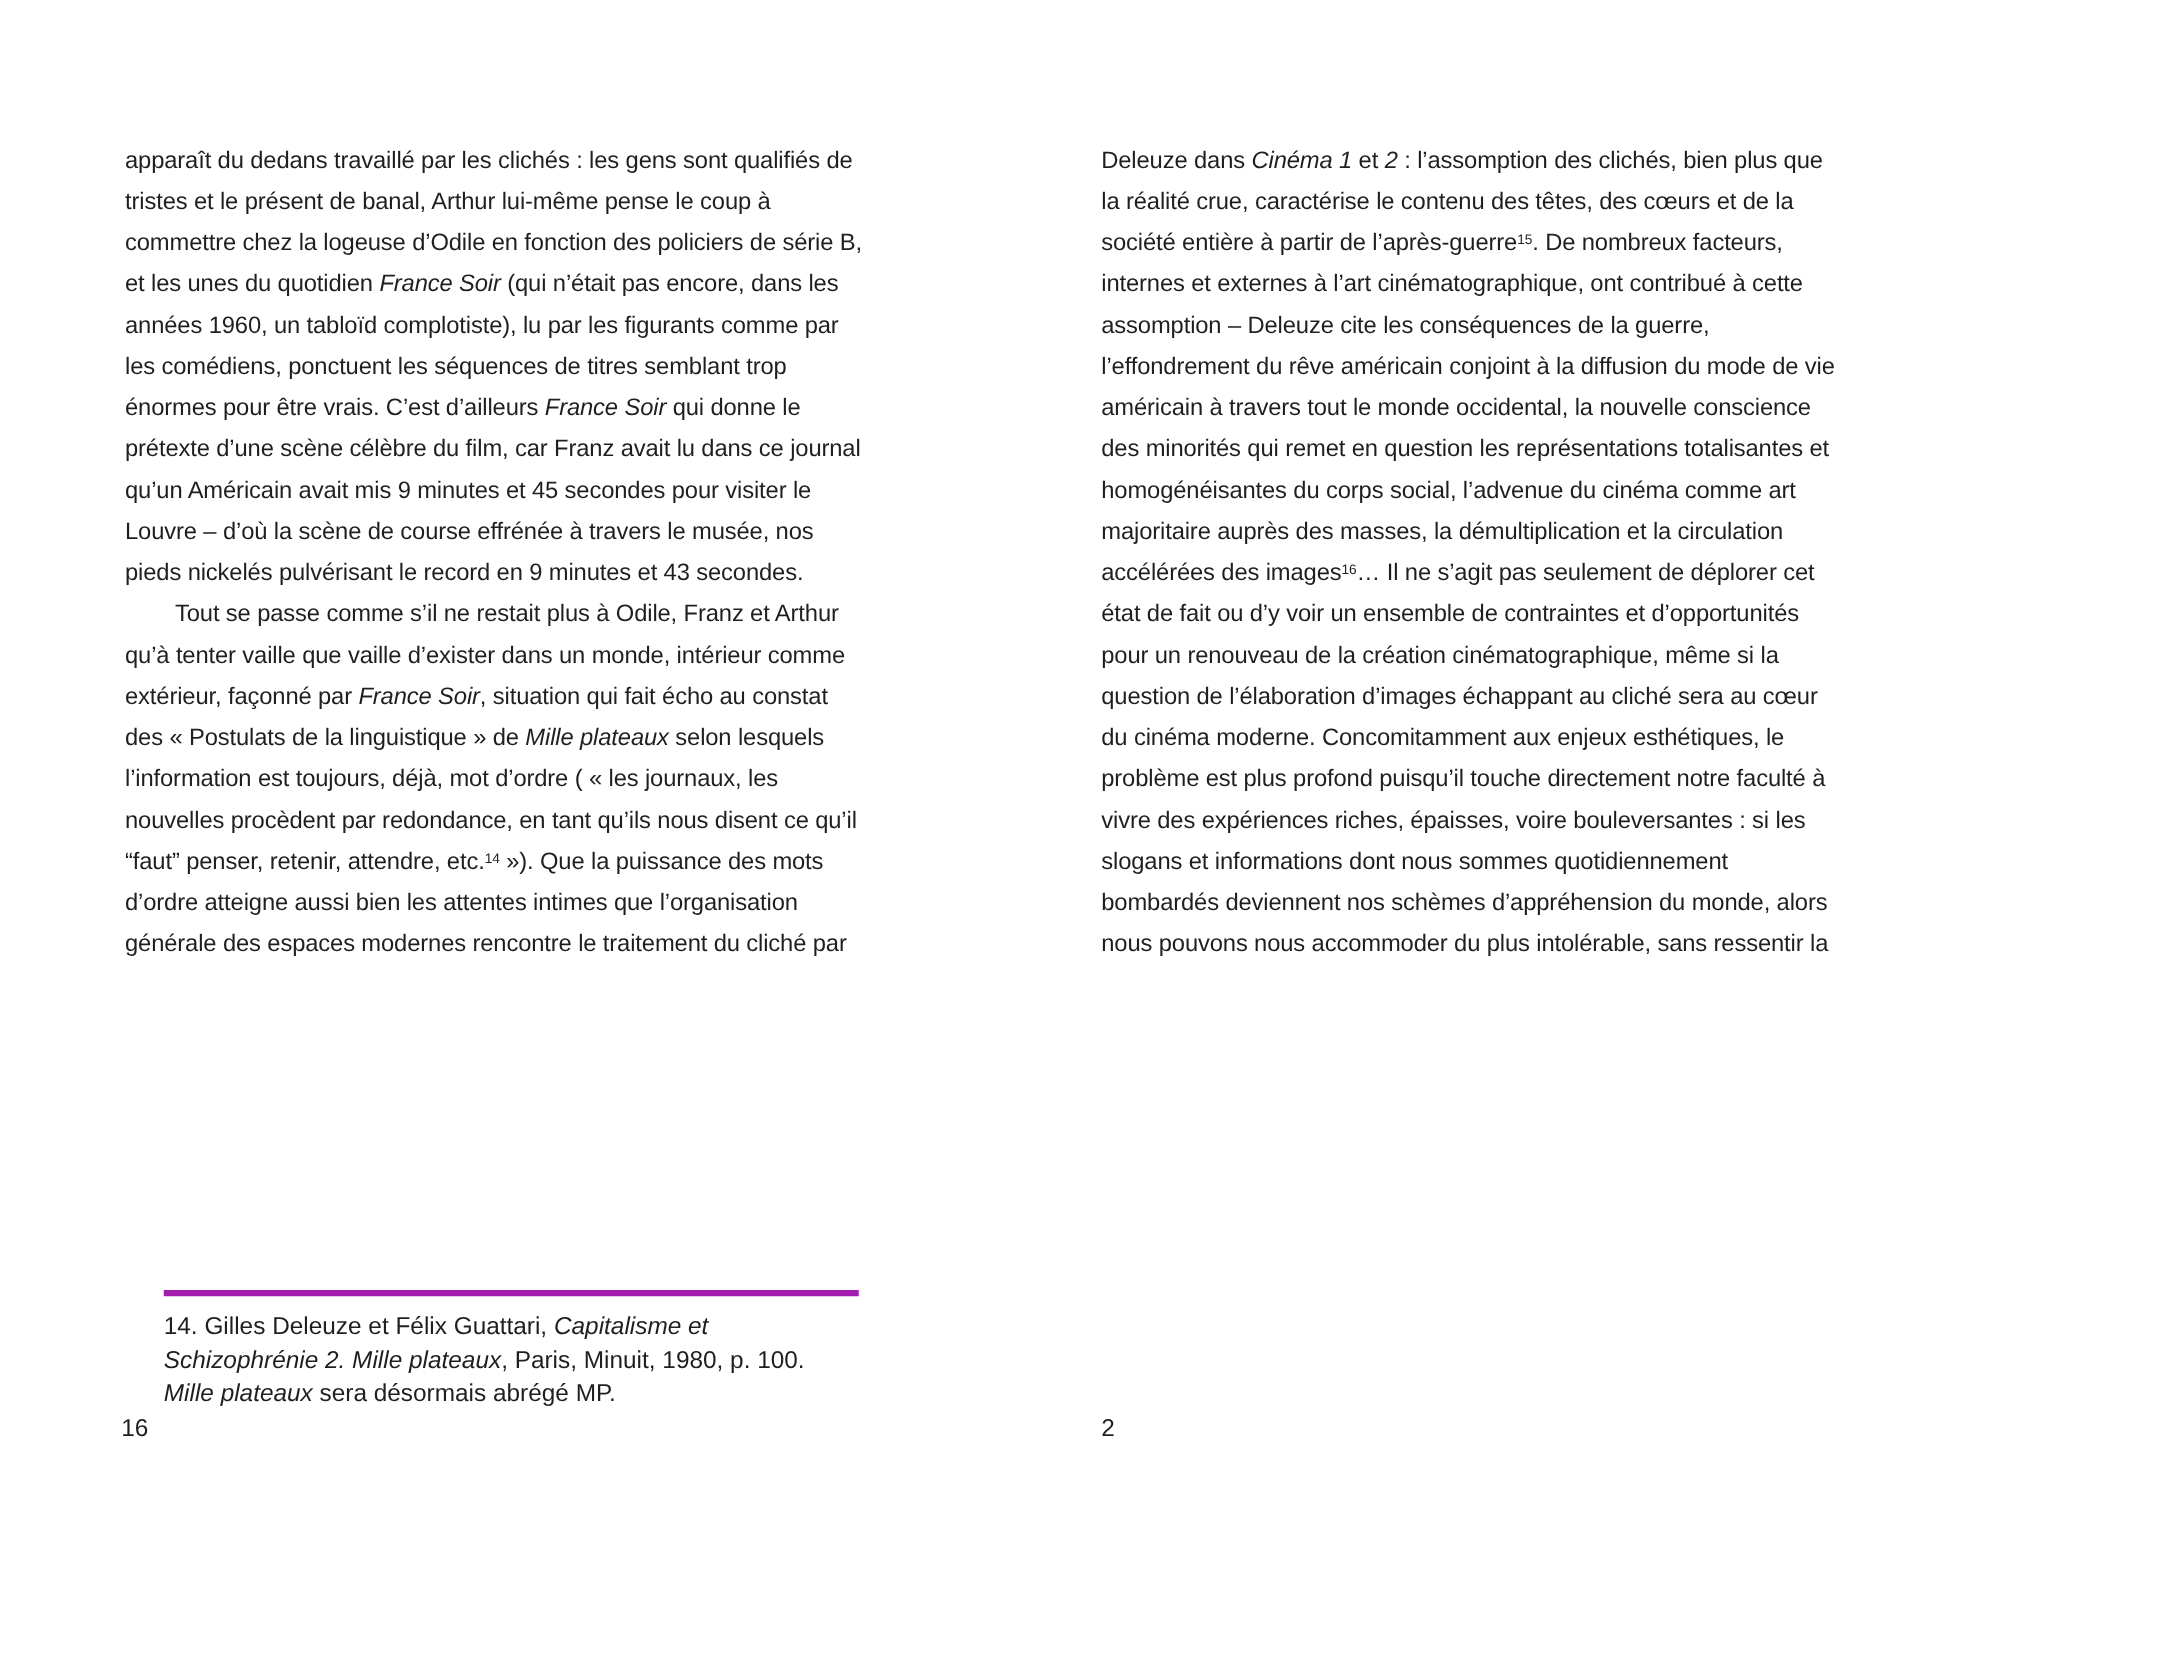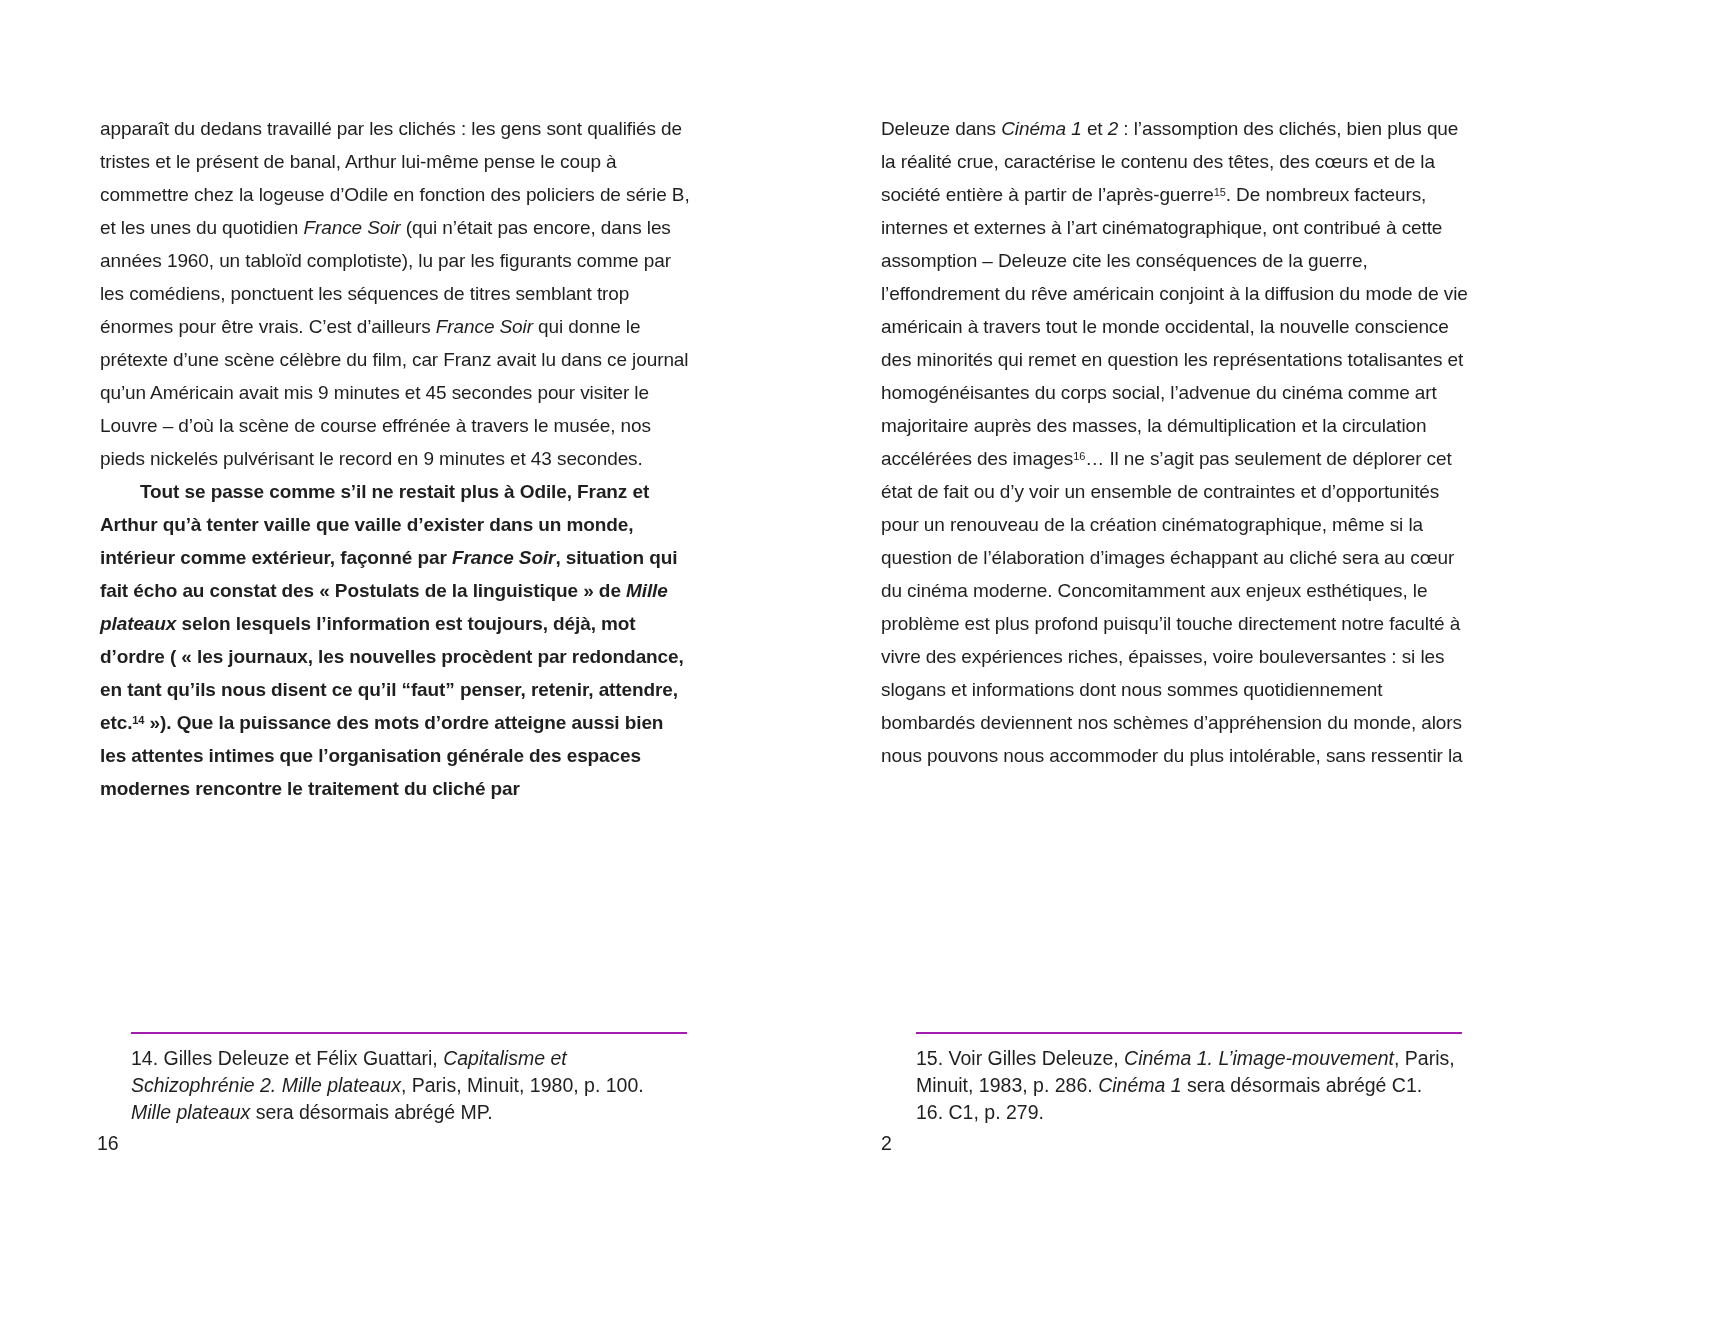--- a/index.html
+++ b/index.html
@@ -28,35 +28,35 @@
     position: absolute;
     top: 112px;
     font-size: 19px;
     line-height: 33px;
     letter-spacing: -0.1px;
   }
   .page-left  .body-text { left: 100px; width: 590px; }
   .page-right .body-text { left: 15px;  width: 590px; }
 
   .para { margin: 0; }
-  .para.indent { text-indent: 40px; font-weight: bold; }
+  .para.indent { text-indent: 40px; }
 
   i { font-style: italic; text-align: center; }
   sup {
     font-size: 0.58em;
     vertical-align: baseline;
     position: relative;
     top: -0.45em;
     line-height: 0;
   }
 
   .footnotes {
     position: absolute;
     top: 1032px;
-    border-top: 2px solid #a21caf;
+    border-top: 5px solid #a21caf;
     padding-top: 11px;
     font-size: 19.5px;
     line-height: 27px;
     letter-spacing: 0;
   }
   .page-left  .footnotes { left: 131px; width: 556px; }
   .page-right .footnotes { left: 50px;  width: 546px; }
   .fn { margin: 0; }
 
   .pagenum {
@@ -81,20 +81,16 @@
     <div class="footnotes">
       <p class="fn">14. Gilles Deleuze et Félix Guattari, <i>Capitalisme et Schizophrénie 2. Mille plateaux</i>, Paris, Minuit, 1980, p. 100. <i>Mille plateaux</i> sera désormais abrégé MP.</p>
     </div>
     <div class="pagenum">16</div>
   </section>
 
   <section class="page page-right">
     <div class="body-text">
       <p class="para">Deleuze dans <i>Cinéma 1</i> et <i>2</i> : l’assomption des clichés, bien plus que la réalité crue, caractérise le contenu des têtes, des cœurs et de la société entière à partir de l’après-guerre<sup>15</sup>. De nombreux facteurs, internes et externes à l’art cinématographique, ont contribué à cette assomption – Deleuze cite les conséquences de la guerre, l’effondrement du rêve américain conjoint à la diffusion du mode de vie américain à travers tout le monde occidental, la nouvelle conscience des minorités qui remet en question les représentations totalisantes et homogénéisantes du corps social, l’advenue du cinéma comme art majoritaire auprès des masses, la démultiplication et la circulation accélérées des images<sup>16</sup>… Il ne s’agit pas seulement de déplorer cet état de fait ou d’y voir un ensemble de contraintes et d’opportunités pour un renouveau de la création cinématographique, même si la question de l’élaboration d’images échappant au cliché sera au cœur du cinéma moderne. Concomitamment aux enjeux esthétiques, le problème est plus profond puisqu’il touche directement notre faculté à vivre des expériences riches, épaisses, voire bouleversantes : si les slogans et informations dont nous sommes quotidiennement bombardés deviennent nos schèmes d’appréhension du monde, alors nous pouvons nous accommoder du plus intolérable, sans ressentir la</p>
     </div>
-    <div class="footnotes">
-      <p class="fn">15. Voir Gilles Deleuze, <i>Cinéma 1. L’image-mouvement</i>, Paris, Minuit, 1983, p. 286. <i>Cinéma 1</i> sera désormais abrégé C1.</p>
-      <p class="fn">16. C1, p. 279.</p>
-    </div>
     <div class="pagenum">2</div>
   </section>
 
 </div>
 
 </body></html>

